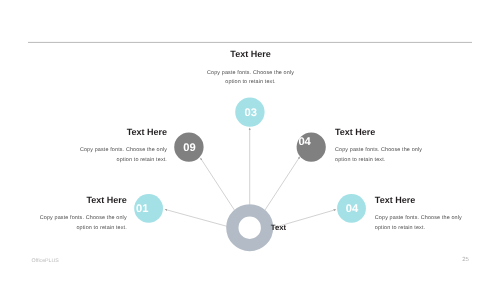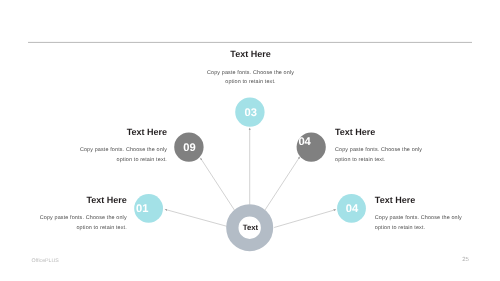--- a/index.html
+++ b/index.html
@@ -42,21 +42,21 @@
   <div class="blk" style="left:206.5px;top:48.5px;width:88px;text-align:center;">
     <div class="title">Text Here</div>
     <div class="body" style="margin-top:10.5px;">Copy paste fonts. Choose the only option to retain text.</div>
   </div>
 
   <div class="num" style="left:237.7px;top:107.8px;width:26px;text-align:center;">03</div>
   <div class="num" style="left:176.6px;top:142.5px;width:26px;text-align:center;">09</div>
   <div class="num" style="left:298.4px;top:137px;width:26px;">04</div>
   <div class="num" style="left:136px;top:203.5px;width:26px;text-align:left;">01</div>
   <div class="num" style="left:339.1px;top:203.8px;width:26px;text-align:center;">04</div>
-  <div class="center-text" style="left:237.5px;top:223.7px;width:26px;text-align:center;">Text</div>
+  <div class="center-text" style="left:237.5px;top:223.7px;width:26px;text-align:center;padding-left:28px;">Text</div>
 
   <div class="blk" style="left:79px;top:127px;width:88px;text-align:right;">
     <div class="title">Text Here</div>
     <div class="body" style="margin-top:9.3px;">Copy paste fonts. Choose the only option to retain text.</div>
   </div>
 
   <div class="blk" style="left:335px;top:127px;width:88px;text-align:left;">
     <div class="title">Text Here</div>
     <div class="body" style="margin-top:9.3px;">Copy paste fonts. Choose the only option to retain text.</div>
   </div>

